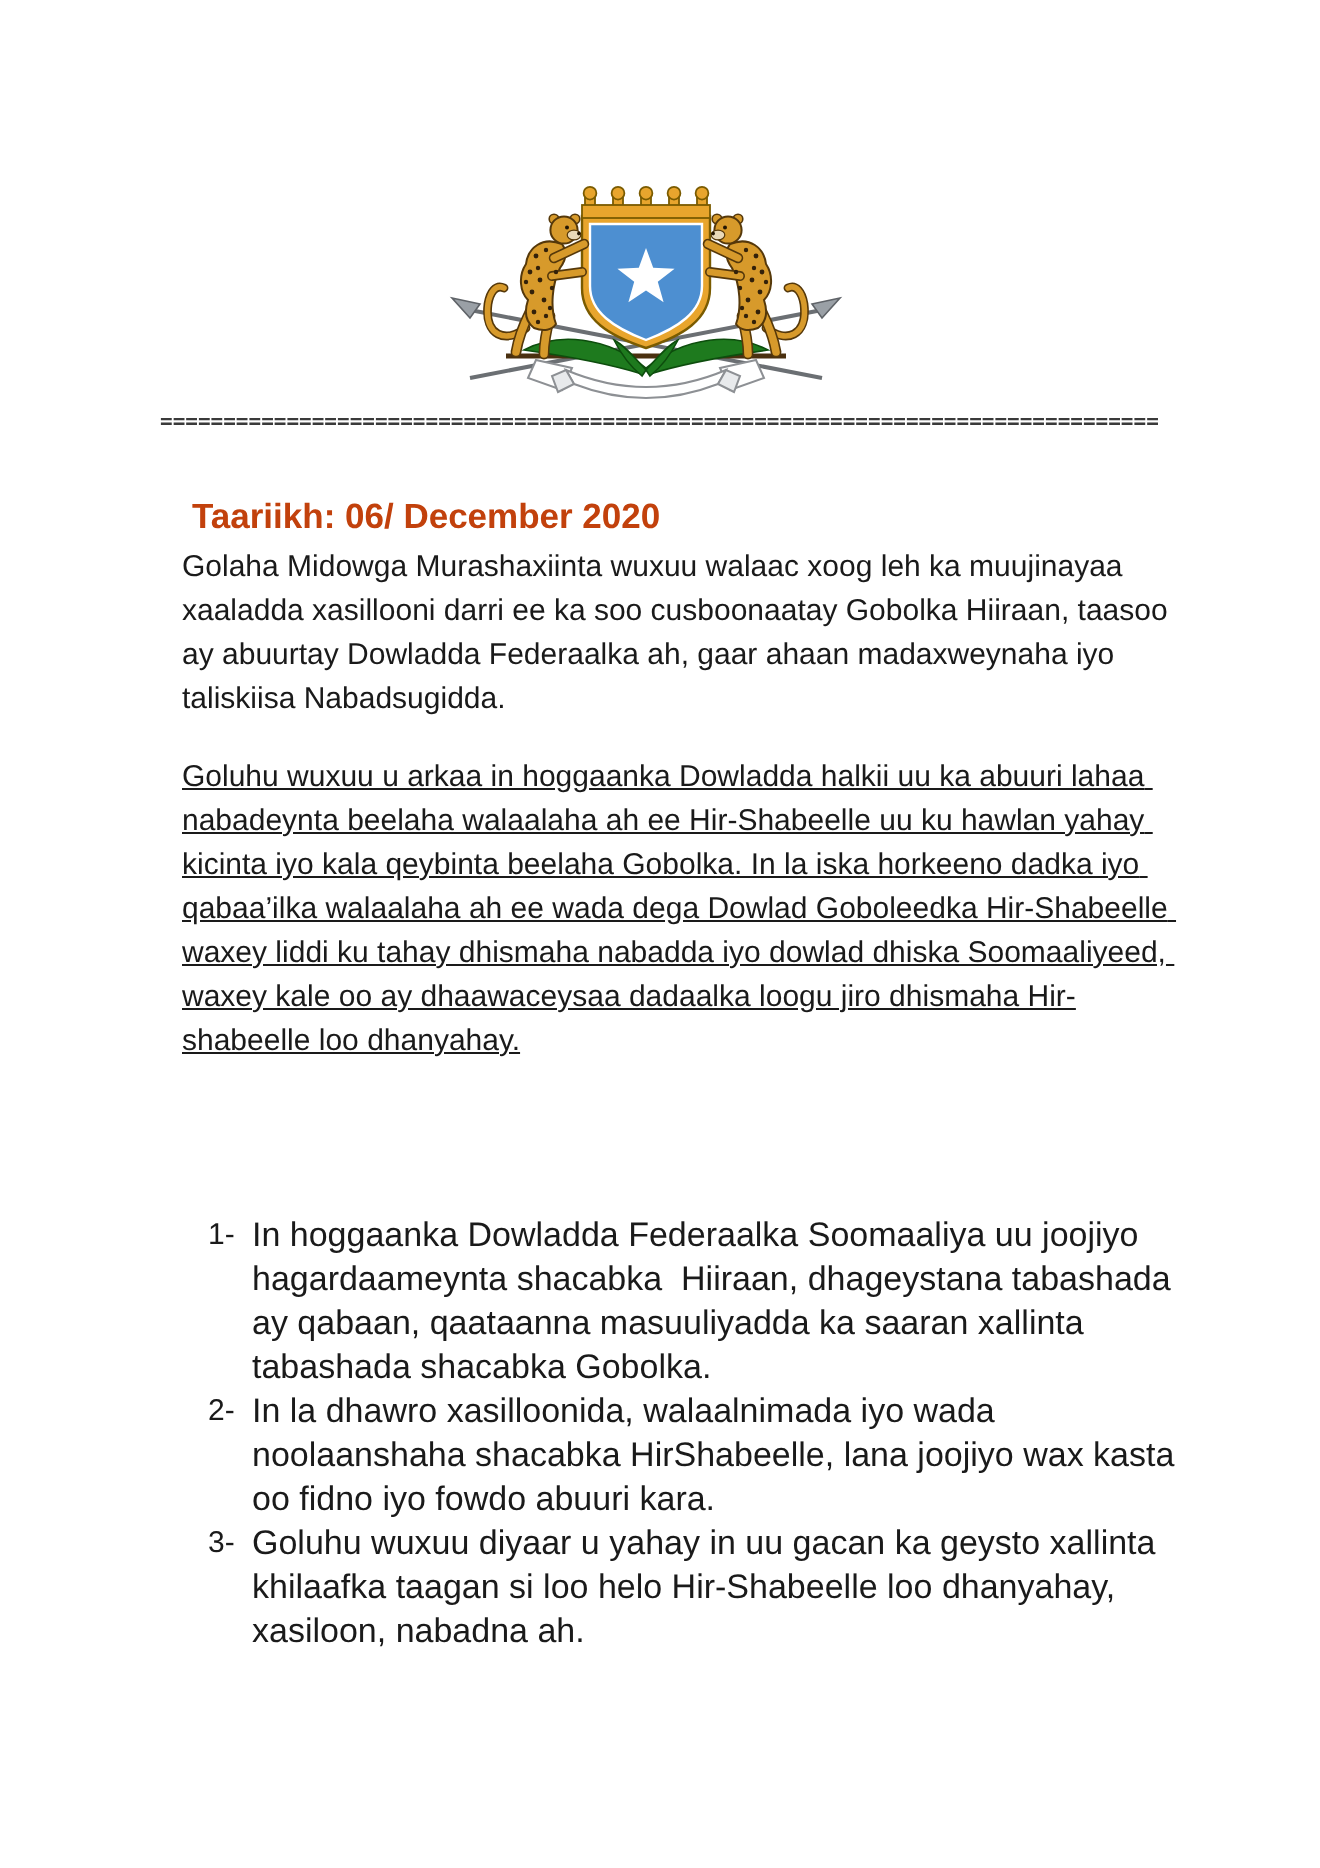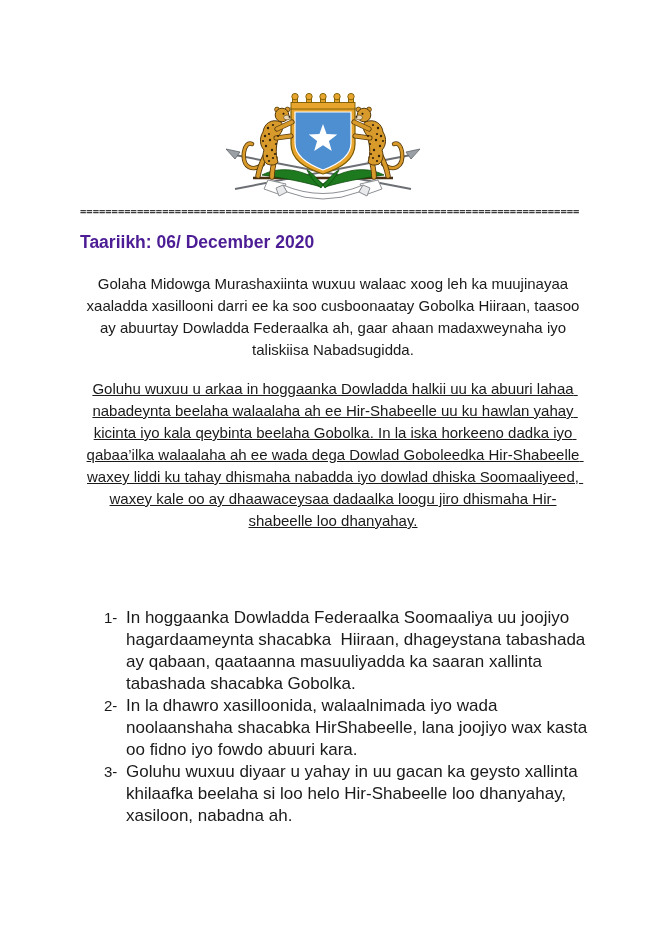--- a/index.html
+++ b/index.html
@@ -14,28 +14,28 @@
   .emblem { position: absolute; left: 223px; top: 92px; width: 200px; height: 110px; }
 
   .separator {
     position: absolute; left: 80px; top: 204px; width: 500px; height: 16px;
     font-family: "DejaVu Sans Mono", monospace;
     font-size: 10.5px; font-weight: bold; line-height: 14px;
     letter-spacing: 0; white-space: nowrap; overflow: hidden; color: #3a3a3a;
   }
 
   .title {
-    position: absolute; left: 80px; top: 232px; margin: 0;
-    font-size: 17.5px; font-weight: bold; color: #4c1d95;
+    position: absolute; left: 80px; top: 232px; margin: 16px;
+    font-size: 17.5px; font-weight: bold; color: #c2410c;
     white-space: pre-wrap;
   }
 
   .para {
-    position: absolute; left: 80px; width: 506px; margin: 0;
-    font-size: 15px; line-height: 22px; white-space: pre-wrap; text-align: center;
+    position: absolute; left: 91px; width: 506px; margin: 0;
+    font-size: 15px; line-height: 22px; white-space: pre-wrap;
   }
   .para-1 { top: 273px; }
   .para-2 { top: 378px; text-decoration: underline; }
   .para-3 { top: 546px; }
 
   .list { position: absolute; left: 104px; top: 607px; width: 484px; margin: 0; padding: 0; list-style: none; }
   .list-item { display: flex; align-items: flex-start; margin: 0; padding: 0; }
   .list-item .num { flex: 0 0 22px; font-size: 15px; line-height: 22px; }
   .list-item .txt { flex: 1 1 auto; font-size: 17px; line-height: 22px; white-space: pre-wrap; }
 </style>
@@ -151,17 +151,17 @@
     <li class="list-item">
       <span class="num">1-</span>
       <span class="txt">In hoggaanka Dowladda Federaalka Soomaaliya uu joojiyo hagardaameynta shacabka  Hiiraan, dhageystana tabashada ay qabaan, qaataanna masuuliyadda ka saaran xallinta tabashada shacabka Gobolka.</span>
     </li>
     <li class="list-item">
       <span class="num">2-</span>
       <span class="txt">In la dhawro xasilloonida, walaalnimada iyo wada noolaanshaha shacabka HirShabeelle, lana joojiyo wax kasta oo fidno iyo fowdo abuuri kara.</span>
     </li>
     <li class="list-item">
       <span class="num">3-</span>
-      <span class="txt">Goluhu wuxuu diyaar u yahay in uu gacan ka geysto xallinta khilaafka beelaha si loo helo Hir-Shabeelle loo dhanyahay, xasiloon, nabadna ah.</span>
+      <span class="txt">Goluhu wuxuu diyaar u yahay in uu gacan ka geysto xallinta khilaafka taagan si loo helo Hir-Shabeelle loo dhanyahay, xasiloon, nabadna ah.</span>
     </li>
   </ol>
 
 </div>
 
 </body></html>

